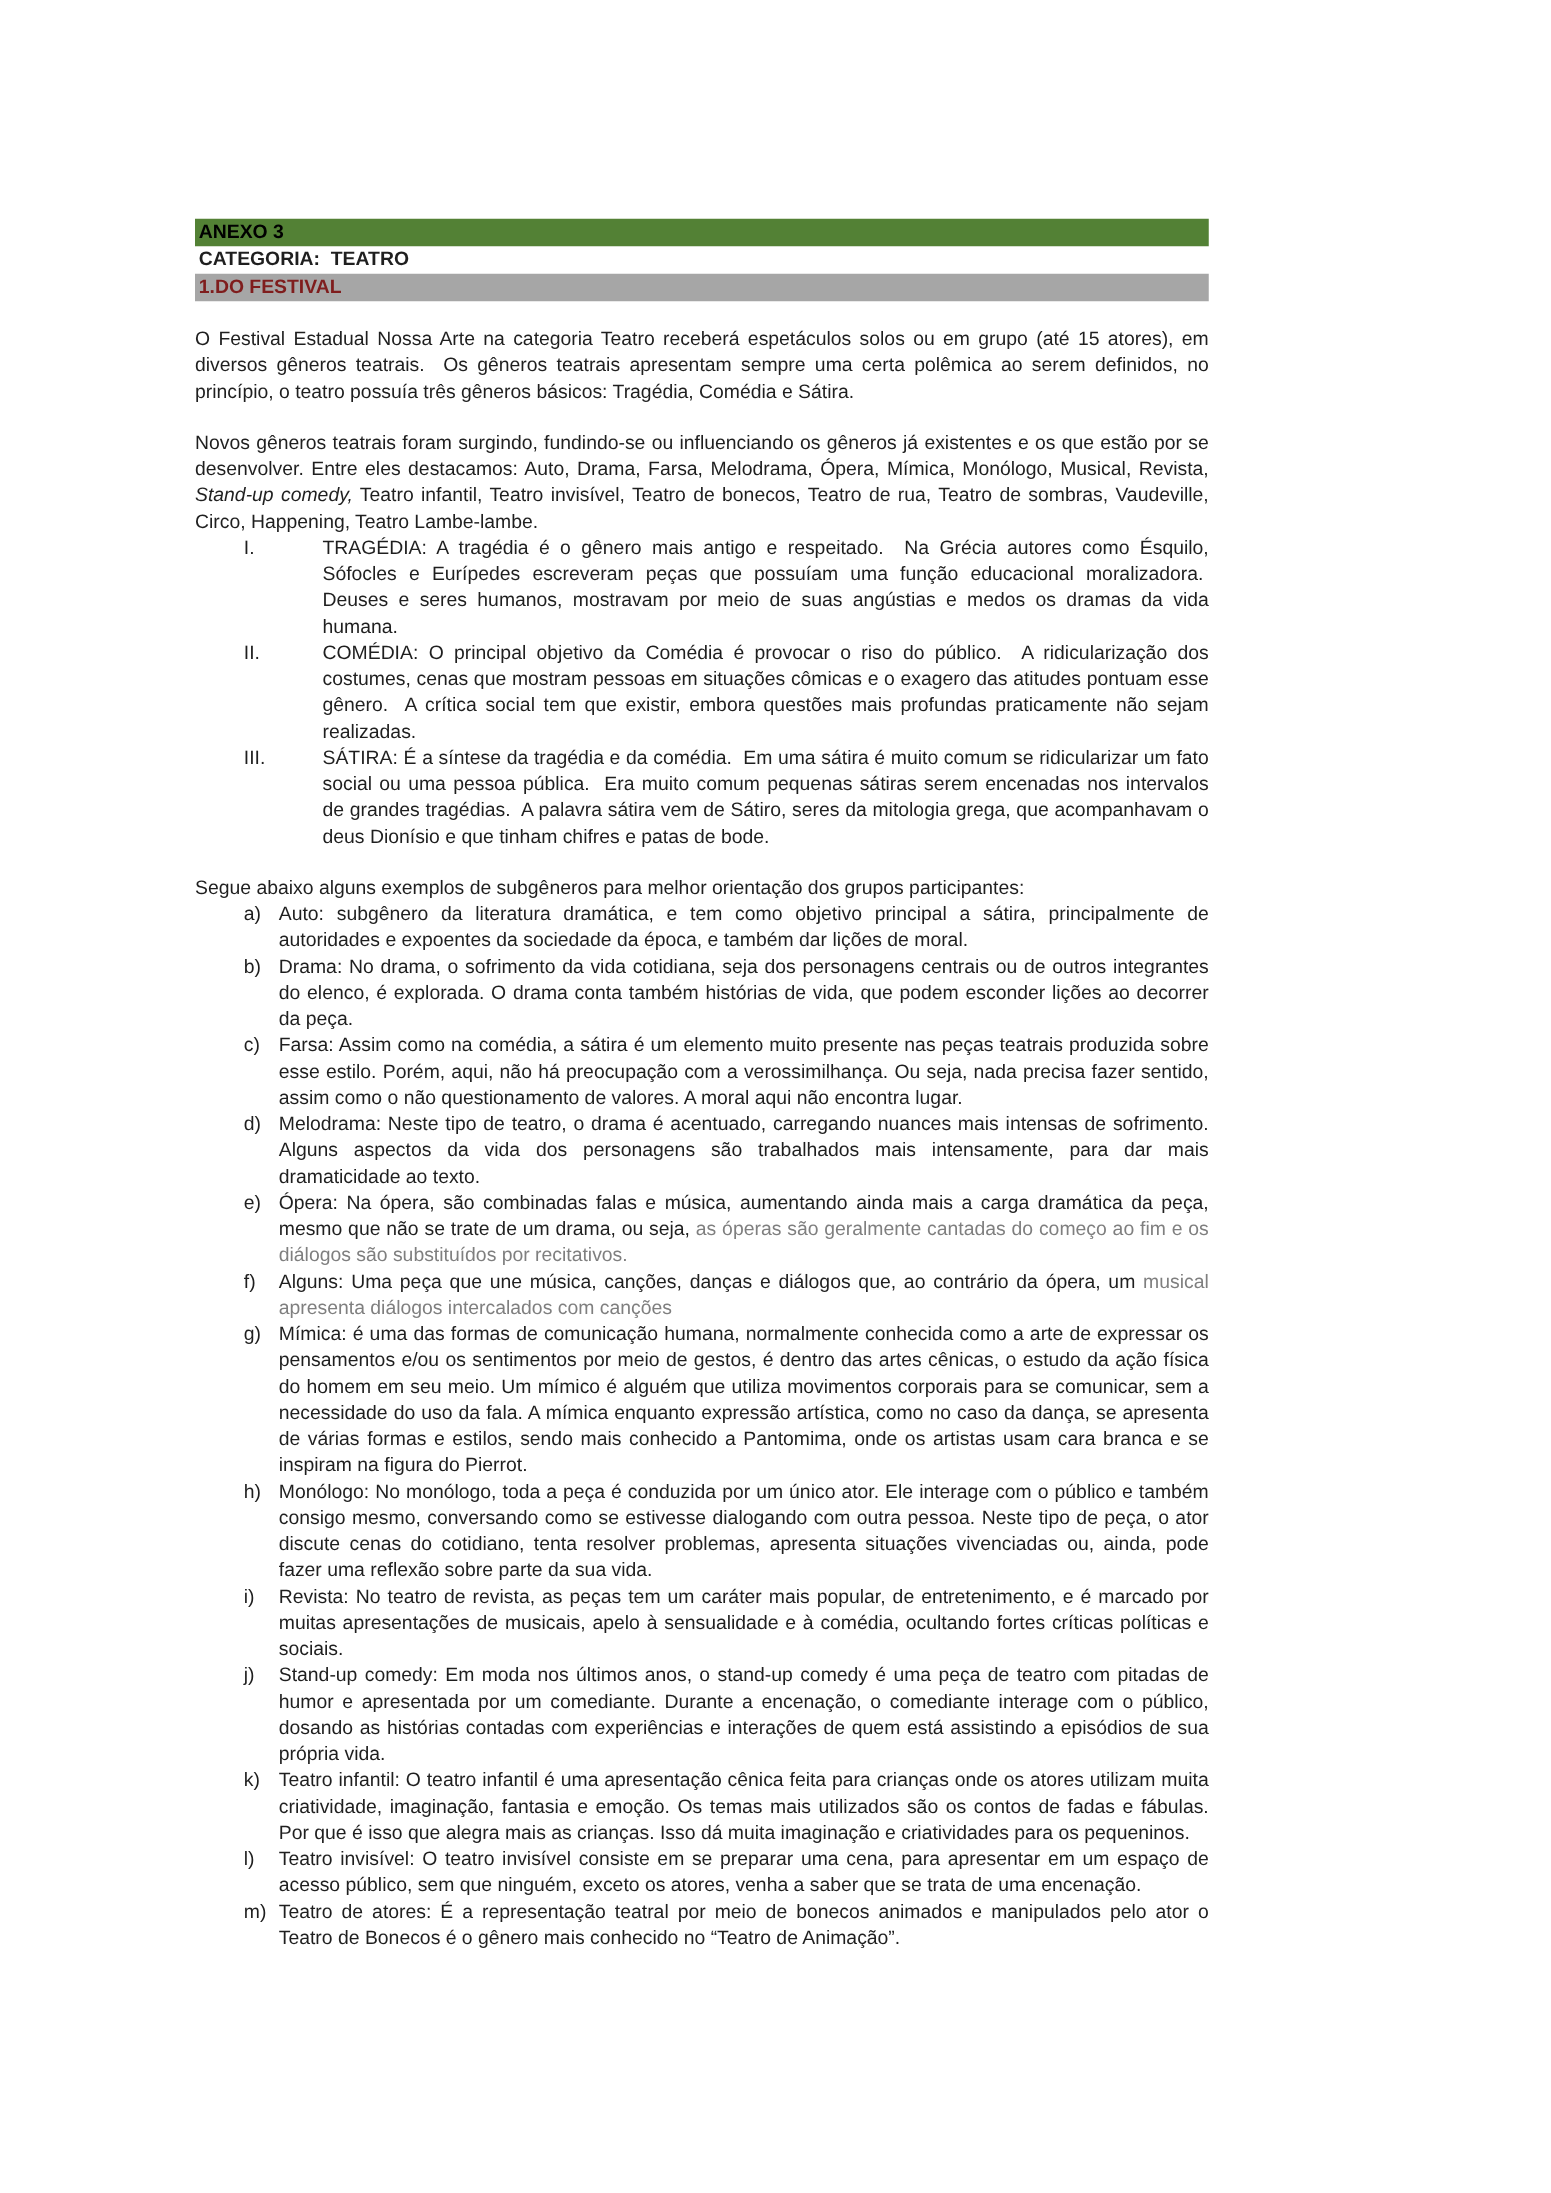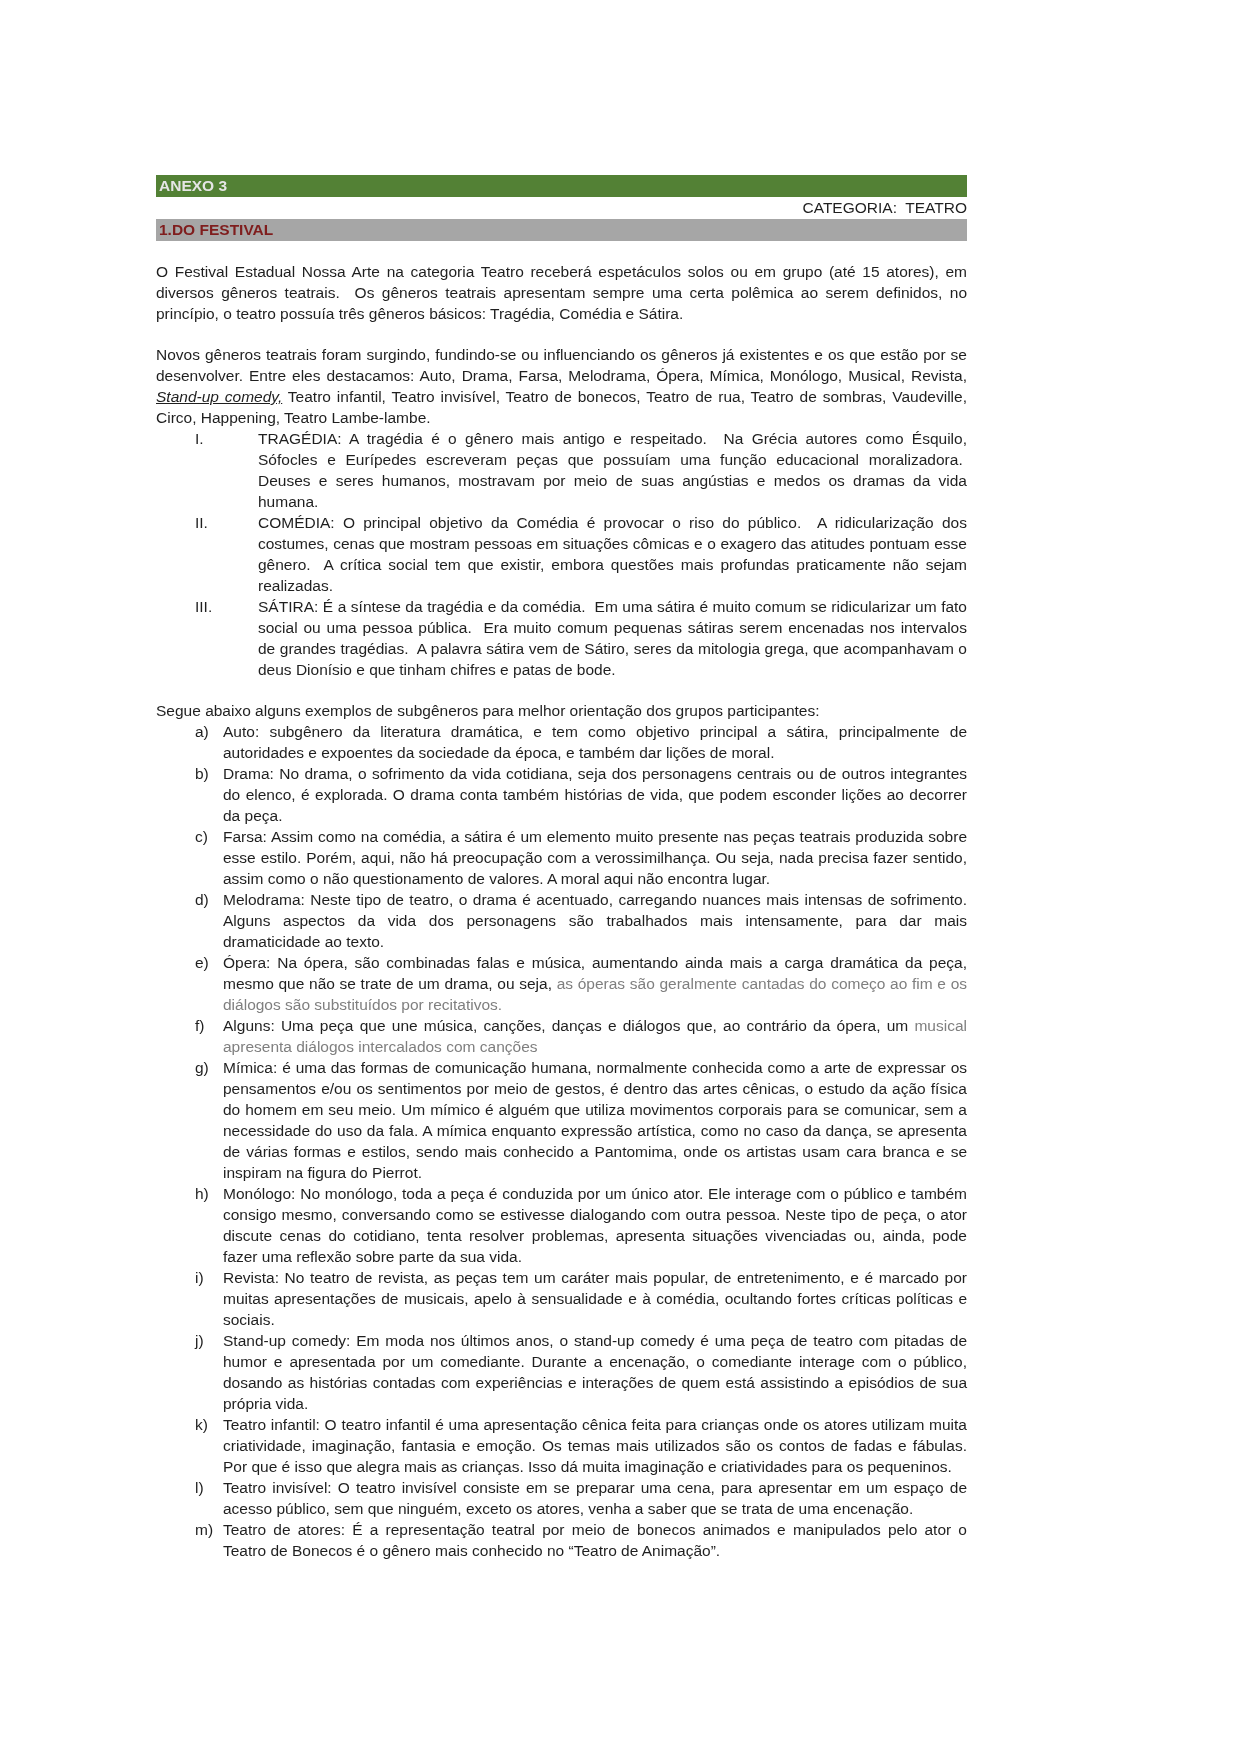--- a/index.html
+++ b/index.html
@@ -16,36 +16,35 @@
     left: 156px; top: 175px;
     width: 811px;
     font-size: 15.5px;
     line-height: 21px;
   }
   .bar {
     font-weight: bold;
     padding: 1px 4px 1px 3px;
     line-height: 20px;
   }
-  .bar-green { background: var(--green-bar, #538135); color: #e5e5e5; }
+  .bar-green { background: var(--green-bar, #538135); color: #000000; }
   .bar-gray  { background: var(--gray-bar, #a6a6a6); color: #7f1d1d; }
   .heading-line {
-    font-weight: normal;
+    font-weight: bold;
     padding: 1px 0 1px 3px;
     line-height: 20px;
-    text-align: right;
   }
   .para { text-align: justify; margin-top: 20px; }
   .li { display: flex; align-items: flex-start; }
   .li .marker { flex: none; box-sizing: border-box; padding-left: 39px; }
   .li-roman .marker { width: 102px; }
   .li-letter .marker { width: 67px; }
   .li-body { flex: 1 1 auto; text-align: justify; }
   .seg-b  { font-weight: normal; }
-  .seg-i  { font-style: italic; text-decoration: underline; }
+  .seg-i  { font-style: italic; }
   .seg-g  { color: var(--gray-text, #7f7f7f); }
 </style>
 </head>
 <body style="color: rgb(31, 31, 31);">
 
 <div class="sheet">
   <div class="page-content">
     <div class="bar bar-green">ANEXO 3</div>
     <div class="heading-line">CATEGORIA:&nbsp; TEATRO</div>
     <div class="bar bar-gray">1.DO FESTIVAL</div>

